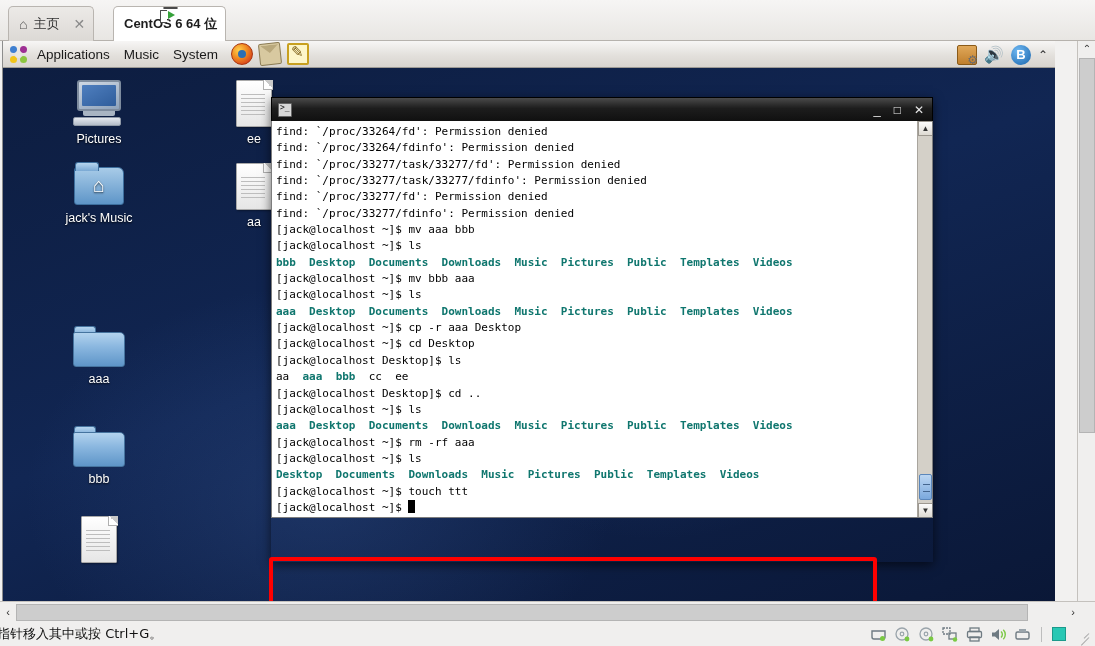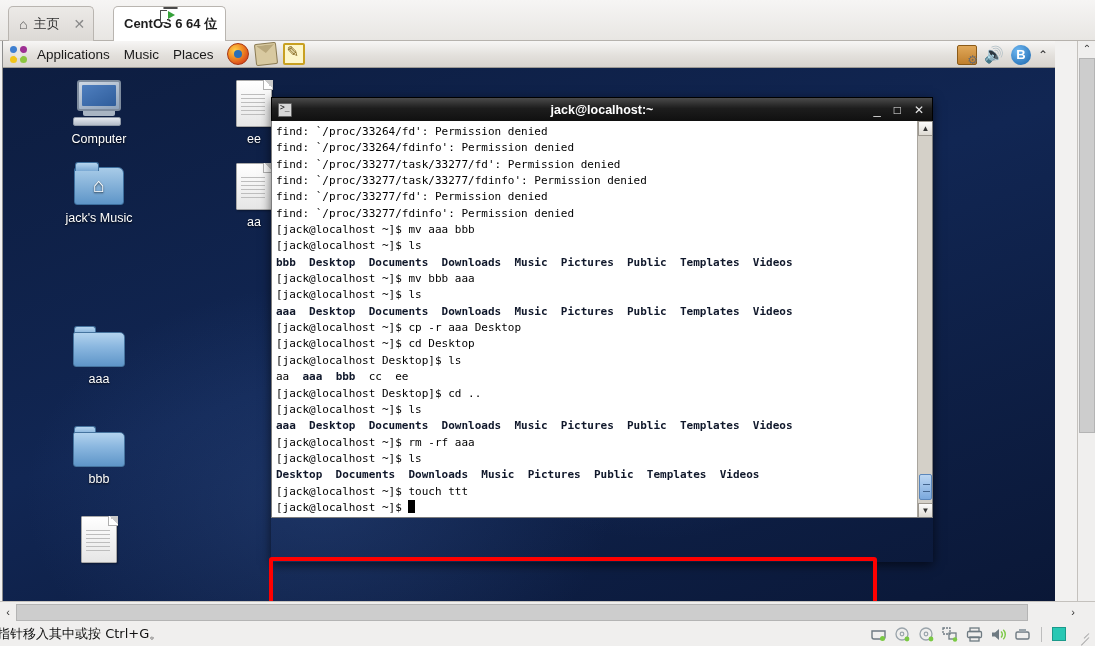--- a/index.html
+++ b/index.html
@@ -270,21 +270,21 @@
     position:relative; overflow:hidden;
   }
   #term-text {
     position:absolute; left:4px; top:3px; right:22px;
     font-family: "DejaVu Sans Mono", "Liberation Mono", monospace;
     font-size: 11px;
     line-height: 16.35px;
     color: #000;
     white-space: pre;
   }
-  #term-text .dir { color:#0f172a; font-weight:bold; }
+  #term-text .dir { color:#0f766e; font-weight:bold; }
   .cursor {
     display:inline-block; width:7px; height:13px;
     background:#000; vertical-align:-2px;
   }
 
   
   #term-scroll {
     position:absolute; right:0; top:0; width:15px; height:397px;
     background:#d4d0c8; border-left:1px solid #a9a59e;
   }
@@ -392,21 +392,21 @@
     <div id="gnome-panel">
       <span class="app-logo">
         <i></i>
           <i></i>
           <i></i>
           <i></i>
           <i></i>
       </span>
       <span class="panel-menu">Applications</span>
       <span class="panel-menu">Music</span>
-      <span class="panel-menu">Places</span>
+      <span class="panel-menu">System</span>
       <span class="panel-ico ff"></span>
       <span class="panel-ico mail"></span>
       <span class="panel-ico edit"></span>
 
       <span id="tray">
         <span class="tray-ico pkg"></span>
         <span class="tray-ico spk">🔊</span>
         <span class="tray-ico bt">B</span>
         <span class="caret">⌃</span>
       </span>
@@ -415,21 +415,21 @@
     <div id="desktop">
 
       <div class="dicon" style="left:50px; top:12px;">
         <div class="ico-computer">
           <div class="mon">
               <div class="scr"></div>
             </div>
           <div class="base"></div>
           <div class="kbd"></div>
         </div>
-        <span class="lbl">Computer</span>
+        <span class="lbl">Pictures</span>
       </div>
 
       <div class="dicon" style="left:50px; top:95px;">
         <div class="ico-home">
           <div class="f"></div>
             <div class="h">⌂</div>
         </div>
         <span class="lbl">jack's Music</span>
       </div>
 
@@ -489,21 +489,20 @@
           <div class="ln" style="top:30px"></div>
             <div class="ln" style="top:34px"></div>
         </div>
         <span class="lbl">aa</span>
       </div>
 
       <div id="terminal-window">
 
         <div id="term-titlebar">
           <span class="tic"></span>
-          <span id="term-title">jack@localhost:~</span>
           <span class="winbtns">
             <span class="winbtn wb-min"></span>
             <span class="winbtn wb-max"></span>
             <span class="winbtn wb-cls"></span>
           </span>
         </div>
 
 
         <div id="term-body">
           <div id="term-text"><div>find: `/proc/33264/fd': Permission denied</div><div>find: `/proc/33264/fdinfo': Permission denied</div><div>find: `/proc/33277/task/33277/fd': Permission denied</div><div>find: `/proc/33277/task/33277/fdinfo': Permission denied</div><div>find: `/proc/33277/fd': Permission denied</div><div>find: `/proc/33277/fdinfo': Permission denied</div><div>[jack@localhost ~]$ mv aaa bbb</div><div>[jack@localhost ~]$ ls</div><div><span class="dir">bbb  Desktop  Documents  Downloads  Music  Pictures  Public  Templates  Videos</span></div><div>[jack@localhost ~]$ mv bbb aaa</div><div>[jack@localhost ~]$ ls</div><div><span class="dir">aaa  Desktop  Documents  Downloads  Music  Pictures  Public  Templates  Videos</span></div><div>[jack@localhost ~]$ cp -r aaa Desktop</div><div>[jack@localhost ~]$ cd Desktop</div><div>[jack@localhost Desktop]$ ls</div><div><span>aa</span><span>  </span><span class="dir">aaa</span><span>  </span><span class="dir">bbb</span><span>  </span><span>cc</span><span>  </span><span>ee</span></div><div>[jack@localhost Desktop]$ cd ..</div><div>[jack@localhost ~]$ ls</div><div><span class="dir">aaa  Desktop  Documents  Downloads  Music  Pictures  Public  Templates  Videos</span></div><div>[jack@localhost ~]$ rm -rf aaa</div><div>[jack@localhost ~]$ ls</div><div><span class="dir">Desktop  Documents  Downloads  Music  Pictures  Public  Templates  Videos</span></div><div>[jack@localhost ~]$ touch ttt</div><div>[jack@localhost ~]$ <span class="cursor"></span></div></div>

